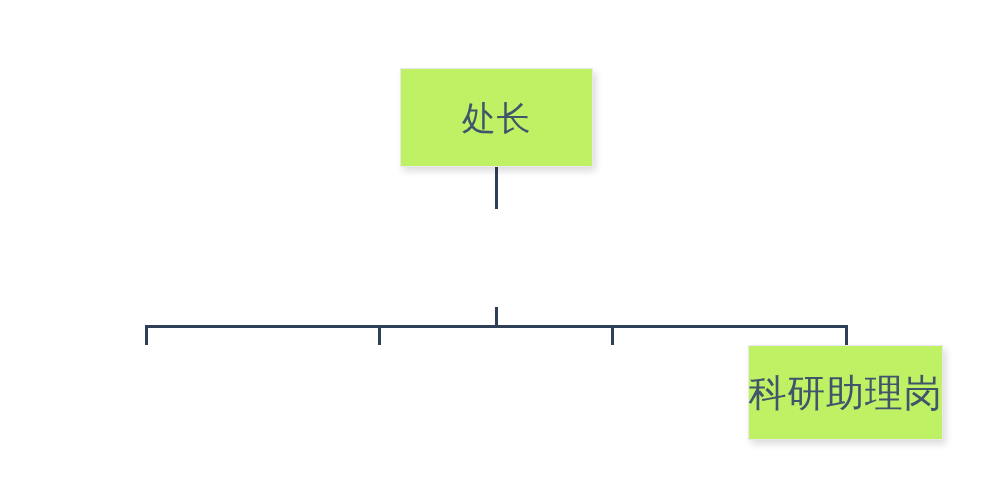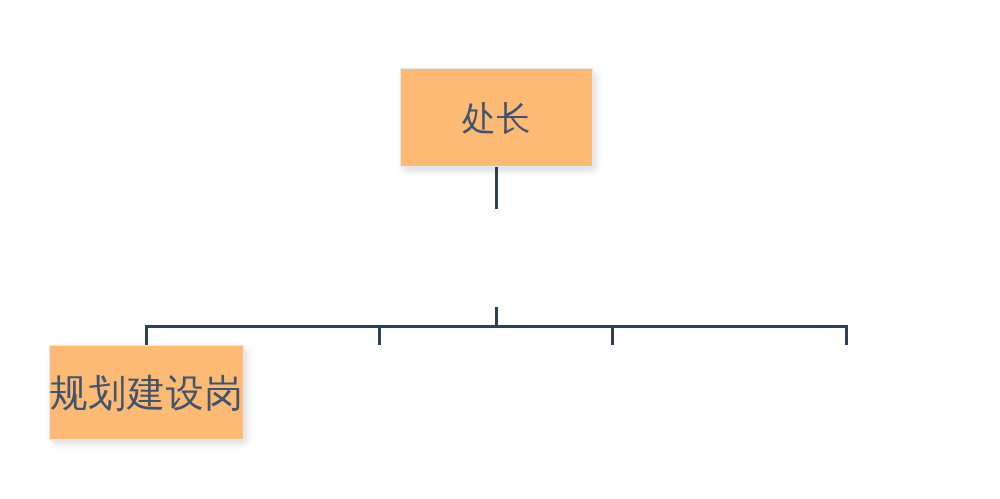--- a/index.html
+++ b/index.html
@@ -14,21 +14,21 @@
   #org-canvas {
     position: relative;
     width: 1000px;
     height: 499px;
     background: #ffffff;
     overflow: hidden;
   }
   .node {
     position: absolute;
     box-sizing: border-box;
-    background: #fdba74;
+    background: #bef264;
     border: 1px solid #e9e9e9;
     box-shadow: 3px 4px 7px rgba(0, 0, 0, 0.14);
     display: flex;
     align-items: center;
     justify-content: center;
     z-index: 2;
   }
   .node-label {
     color: #41546b;
     font-weight: 400;
@@ -65,20 +65,20 @@
 
   <div class="connector v" style="left:495px; top:307px; height:21px;"></div>
 
   <div class="connector h" style="left:145px; top:325px; width:703px;"></div>
 
   <div class="connector v" style="left:145px; top:325px; height:20px;"></div>
   <div class="connector v" style="left:378px; top:325px; height:20px;"></div>
   <div class="connector v" style="left:611px; top:325px; height:20px;"></div>
   <div class="connector v" style="left:845px; top:325px; height:20px;"></div>
 
-  <div class="node level-3" style="left:49px; top:345px; width:195px; height:95px;">
-    <span class="node-label">规划建设岗</span>
-  </div>
 
 
 
+  <div class="node level-3" style="left:748px; top:345px; width:195px; height:95px;">
+    <span class="node-label">科研助理岗</span>
+  </div>
 
 </div>
 
 </body></html>

